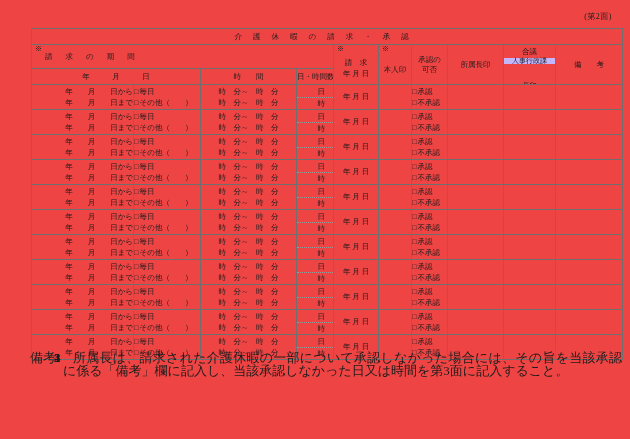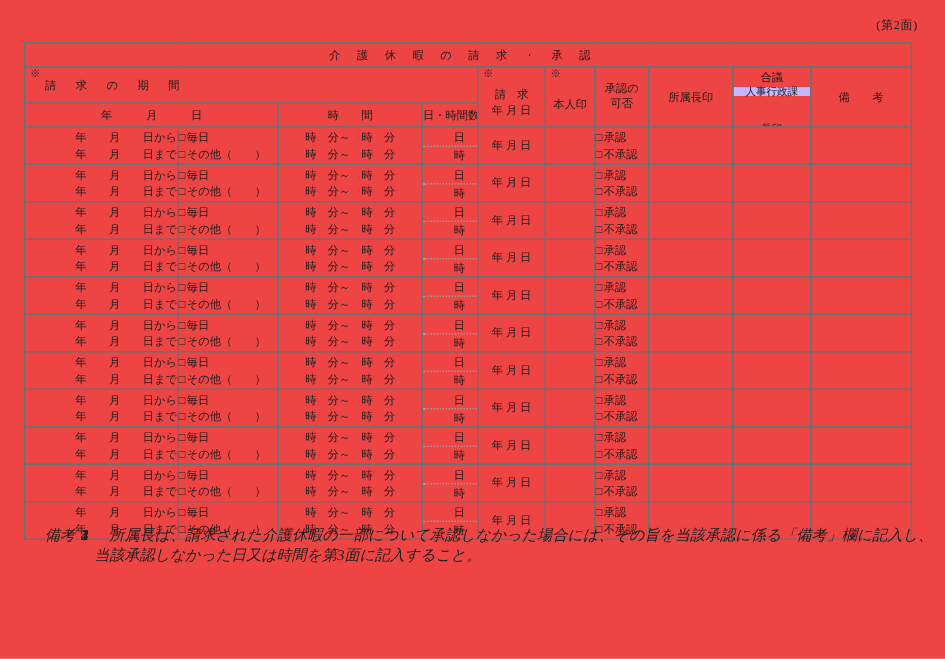--- a/index.html
+++ b/index.html
@@ -5,21 +5,21 @@
   html,body{margin:0;padding:0;}
   body{
     width:630px;height:439px;background:#ffffff;color:#1c1c1c;
     font-family:"Liberation Serif","DejaVu Serif",serif;
     overflow:hidden;position:relative;
   }
   .page{position:relative;width:630px;height:439px;background:#ef4444;}
   .page-label{position:absolute;top:11px;right:18px;font-size:8px;letter-spacing:0.5px;}
 
   table.form{
-    position:absolute;left:16px;top:28px;width:591px;height:315px;
+    position:absolute;left:31px;top:28px;width:591px;height:315px;
     border-collapse:collapse;table-layout:fixed;
     border:1.5px solid #3a3a3a;
   }
   table.form td{
     border:1px solid #6f6f6f;padding:0;font-size:7.5px;line-height:1;
     vertical-align:middle;overflow:hidden;white-space:nowrap;
   }
   .title-row td{height:15px;text-align:center;font-size:8px;letter-spacing:11px;}
   .head-a td{height:20px;text-align:center;}
   .head-b td{height:13px;text-align:center;}
@@ -47,21 +47,21 @@
   .c-date{border-right:1px dotted #9a9a9a;text-align:right;padding-right:3px;}
   .c-opt{border-left:1px dotted #9a9a9a;border-right:1px dotted #9a9a9a;text-align:left;padding-left:3px;}
   .c-time{border-left:1px dotted #9a9a9a;text-align:center;}
   .c-cnt{padding:0;}
   .cnt-top{height:11px;line-height:11px;border-bottom:1px dotted #9a9a9a;text-align:right;padding-right:8px;}
   .cnt-bot{height:11px;line-height:11px;text-align:right;padding-right:8px;}
   .c-req{text-align:center;}
   .c-appr{text-align:left;padding-left:2px;}
   .cb{margin-right:1px;}
 
-  .notes{position:absolute;left:30px;top:351px;width:592px;font-size:10px;line-height:13.2px;font-style:italic;}
+  .notes{position:absolute;left:30px;top:351px;width:592px;font-size:13px;line-height:13.2px;}
   .notes-label{position:absolute;left:0;top:0;}
   .note{position:relative;padding-left:33px;text-indent:10px;text-align:justify;}
   .note-num{position:absolute;left:24px;top:0;text-indent:0;}
 </style>
 </head>
 <body>
 
 <div class="page">
   <div class="page-label">(第2面)</div>
 

